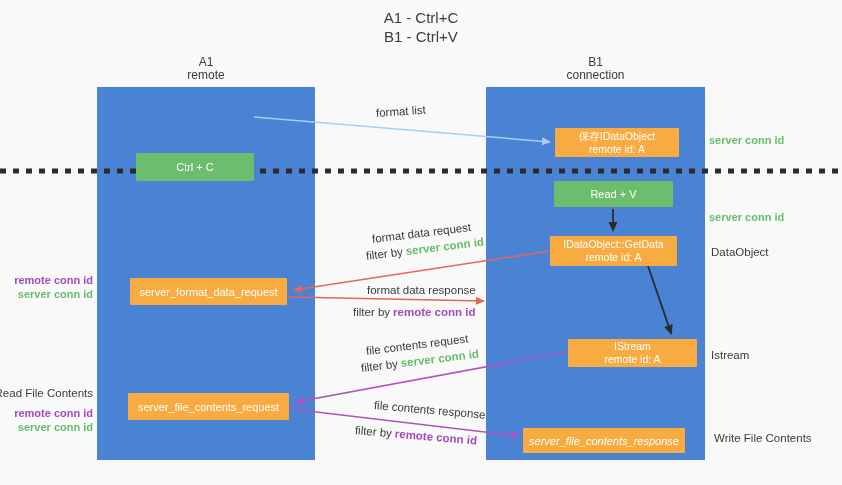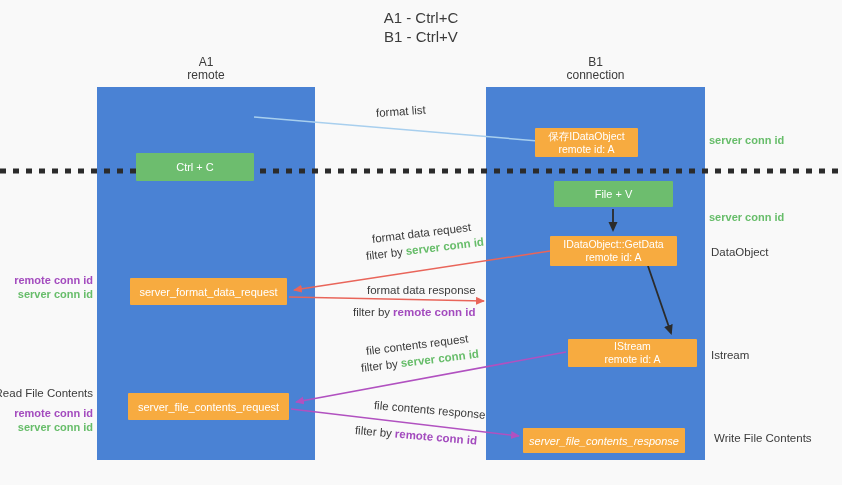--- a/index.html
+++ b/index.html
@@ -79,27 +79,27 @@
     <line x1="550" y1="251" x2="294" y2="290" stroke="#e9655a" stroke-width="1.5" marker-end="url(#m-red)"></line>
     <line x1="289" y1="297" x2="484" y2="301" stroke="#e9655a" stroke-width="1.5" marker-end="url(#m-red)"></line>
     <line x1="566" y1="352" x2="296" y2="402" stroke="#b151c0" stroke-width="1.5" marker-end="url(#m-purple)"></line>
     <line x1="291" y1="409" x2="519" y2="436" stroke="#b151c0" stroke-width="1.5" marker-end="url(#m-purple)"></line>
   </svg>
 
   <div class="node green single" style="left:136px;top:105px;width:118px;height:28px;margin-top:48px;">
     <span>Ctrl + C</span>
   </div>
 
-  <div class="node orange" style="left:535px;top:128px;width:103px;height:29px;">
+  <div class="node orange" style="left:555px;top:128px;width:124px;height:29px;">
     <span class="l1">保存IDataObject</span>
     <span class="l2">remote id: A</span>
   </div>
 
   <div class="node green single" style="left:554px;top:181px;width:119px;height:26px;">
-    <span>File + V</span>
+    <span>Read + V</span>
   </div>
 
   <div class="node orange" style="left:550px;top:236px;width:127px;height:30px;">
     <span class="l1">IDataObject::GetData</span>
     <span class="l2">remote id: A</span>
   </div>
 
   <div class="node orange single" style="left:130px;top:278px;width:157px;height:27px;">
     <span>server_format_data_request</span>
   </div>

